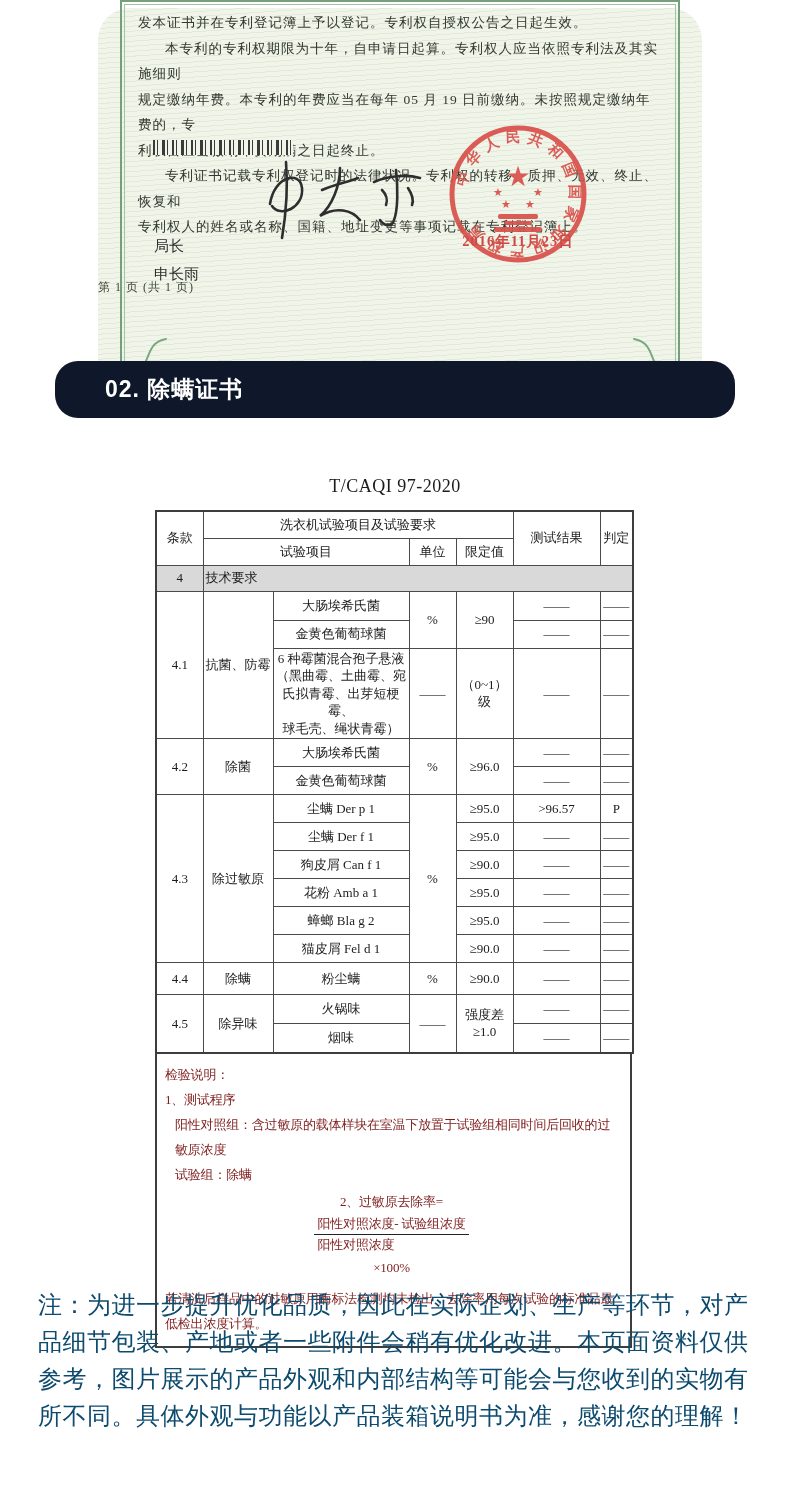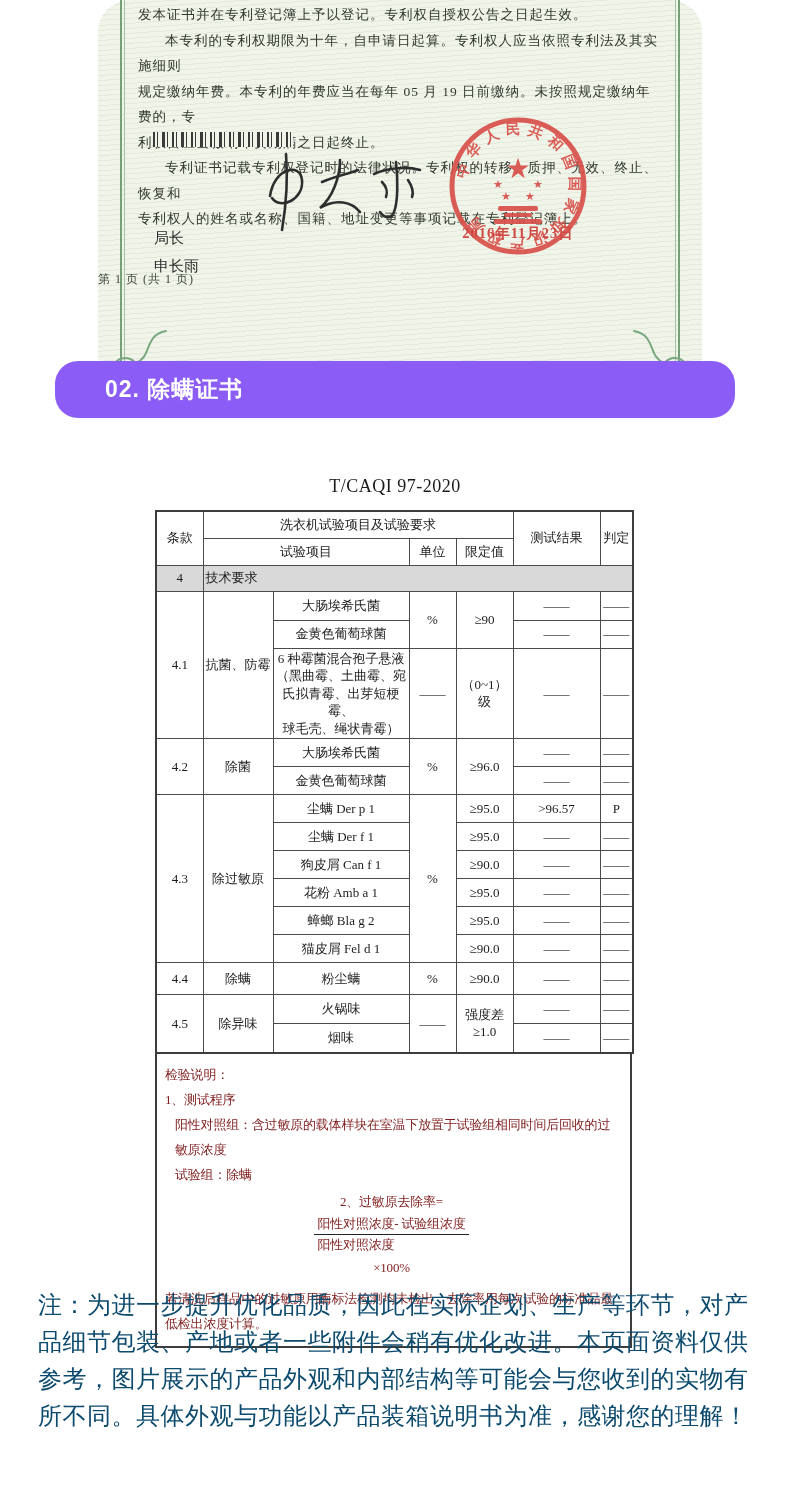--- a/index.html
+++ b/index.html
@@ -4,21 +4,21 @@
 <style>
   * { margin:0; padding:0; box-sizing:border-box; }
   html,body { background:#ffffff; }
   body {
     width:790px; height:1506px; position:relative; overflow:hidden;
     font-family:"Liberation Serif", serif;
   }
 
   
   .certificate {
-    position:absolute; left:98px; top:0; width:604px; height:399px;
+    position:absolute; left:98px; top:8px; width:604px; height:399px;
     background:
       repeating-linear-gradient(176deg, rgba(150,180,140,0.16) 0 1px, rgba(255,255,255,0) 1px 5px),
       #f0f4e9;
     border-radius: 32px;
   }
   .cert-frame {
     position:absolute; left:22px; right:22px; top:-8px; bottom:10px;
     border:2px solid #74a17a;
   }
   .cert-frame::after {
@@ -47,21 +47,21 @@
     position:absolute; left:0; right:0; top:271px; text-align:left;
     font-size:12px; color:#3c463c; letter-spacing:1px;
   }
   .flourish { position:absolute; }
   .flourish.bl { left:8px;  bottom:0; }
   .flourish.br { right:8px; bottom:0; transform:scaleX(-1); }
 
   
   .banner {
     position:absolute; left:55px; top:361px; width:680px; height:57px;
-    background:#8b5cf6; border-radius:23px;
+    background:#0f172a; border-radius:23px;
     display:flex; align-items:center;
     font-family:"Liberation Sans", sans-serif;
   }
   .banner-label {
     color:#ffffff; font-size:23px; font-weight:bold; letter-spacing:1px;
     padding-left:50px;
   }
 
   
   .report { position:absolute; left:140px; top:463px; width:510px; color:#1c1c1c; }

